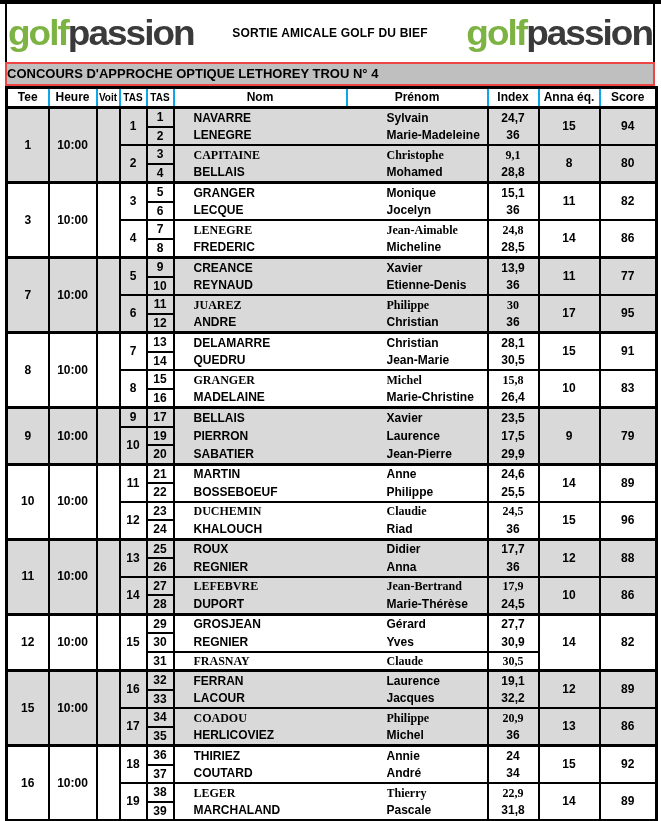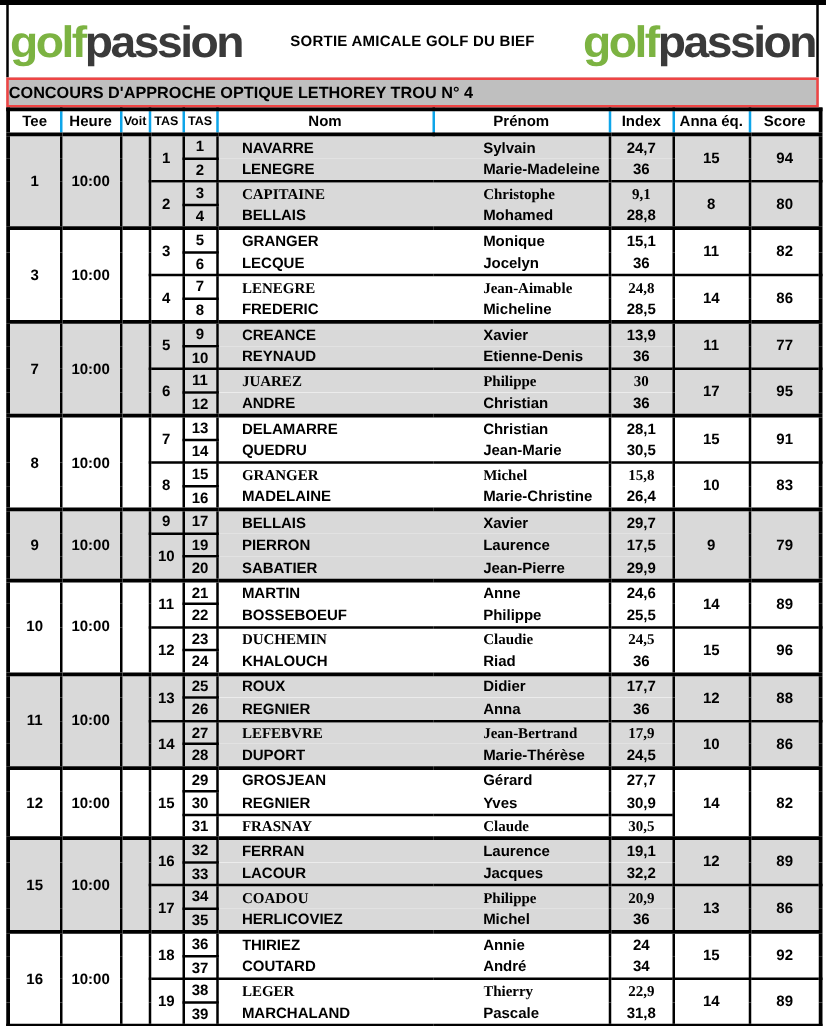--- a/index.html
+++ b/index.html
@@ -311,21 +311,21 @@
             <td class="c-heure" rowspan="3">10:00</td>
             <td class="c-voit" rowspan="3"></td>
             <td class="c-tas">9</td>
             <td class="c-num">17</td>
             <td class="c-name" colspan="2">
               <div class="nm">
                 <span class="nom">BELLAIS</span>
                 <span class="pre">Xavier</span>
               </div>
             </td>
-            <td class="c-index">29,7</td>
+            <td class="c-index">23,5</td>
             <td class="c-ieq" rowspan="3">9</td>
             <td class="c-score" rowspan="3">79</td>
           </tr>
           <tr class="shade">
             <td class="c-tas" rowspan="2">10</td>
             <td class="c-num">19</td>
             <td class="c-name" colspan="2">
               <div class="nm">
                 <span class="nom">PIERRON</span>
                 <span class="pre">Laurence</span>

